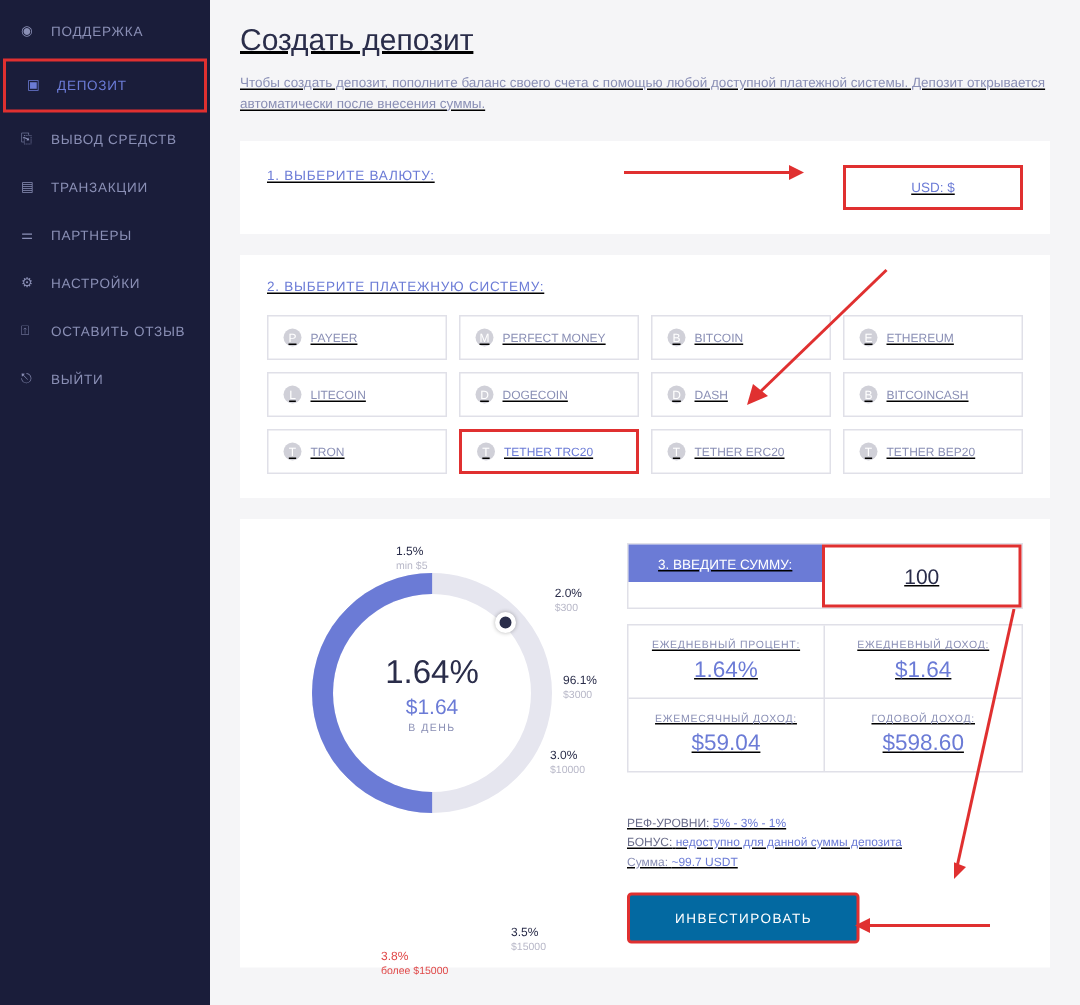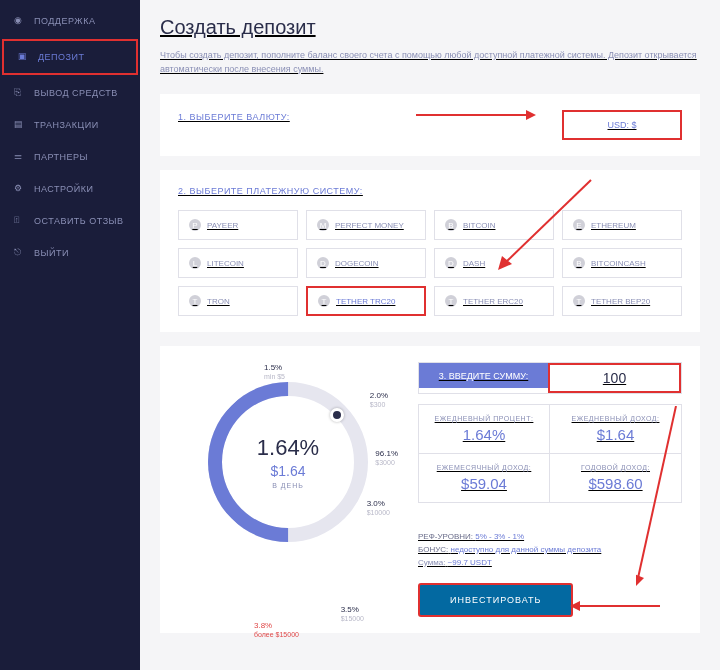--- a/index.html
+++ b/index.html
@@ -32,21 +32,21 @@
   .tick { position: absolute; font-size: 8px; color: #8a8fb5; line-height: 1.1; }
   .tick .p { color: #2a2d4a; display:block; }
   .tick .v { color: #b8b8c8; font-size: 7px; }
   .t1 { top: 2px; left: 86px; } .t2 { top: 30px; right: 10px; } .t3 { top: 88px; right: 0; }
   .t4 { top: 138px; right: 8px; } .t5 { bottom: -6px; right: 34px; } .t6 { bottom: -22px; left: 76px; }
   .t6 .p { color: #e04848; } .t6 .v { color: #e04848; }
   .knob { position: absolute; width: 14px; height: 14px; background: #2a2d4a; border: 3px solid #fff; border-radius: 50%; top: 12px; left: 108px; box-shadow: 0 0 3px rgba(0,0,0,0.3); }
   .calc-right { flex: 1; }
   .amount-row { display: flex; border: 1px solid #e0e0e8; margin-bottom: 10px; }
   .amount-label { flex: 1; background: #6b7bd6; color: #fff; display: flex; align-items: center; justify-content: center; font-size: 9px; height: 25px; }
-  .amount-input { flex: 1; border: 2px solid #e03030; display: flex; align-items: center; justify-content: center; font-size: 14px; color: #2a2d4a; height: 30px; }
+  .amount-input { flex: 1; border: 2px solid #e03030; display: flex; align-items: center; justify-content: center; font-size: 14px; color: #2a2d4a; height: 42px; }
   .stat-grid { display: grid; grid-template-columns: 1fr 1fr; border: 1px solid #e0e0e8; }
   .stat { padding: 10px; text-align: center; border-right: 1px solid #e0e0e8; border-bottom: 1px solid #e0e0e8; }
   .stat:nth-child(2n) { border-right: none; }
   .stat:nth-child(n+3) { border-bottom: none; }
   .stat-l { font-size: 7px; color: #8a8fb5; letter-spacing: 0.5px; margin-bottom: 4px; }
   .stat-v { font-size: 15px; color: #6b7bd6; }
   .info { font-size: 8px; color: #8a8fb5; margin-top: 28px; line-height: 1.6; }
   .info .k { color: #6a6d8a; }
   .info .hl { color: #6b7bd6; }
   .invest-btn { margin-top: 14px; background: #0369a1; color: #fff; border: 2px solid #e03030; padding: 10px 30px; font-size: 9px; letter-spacing: 1px; cursor: pointer; border-radius: 3px; }

